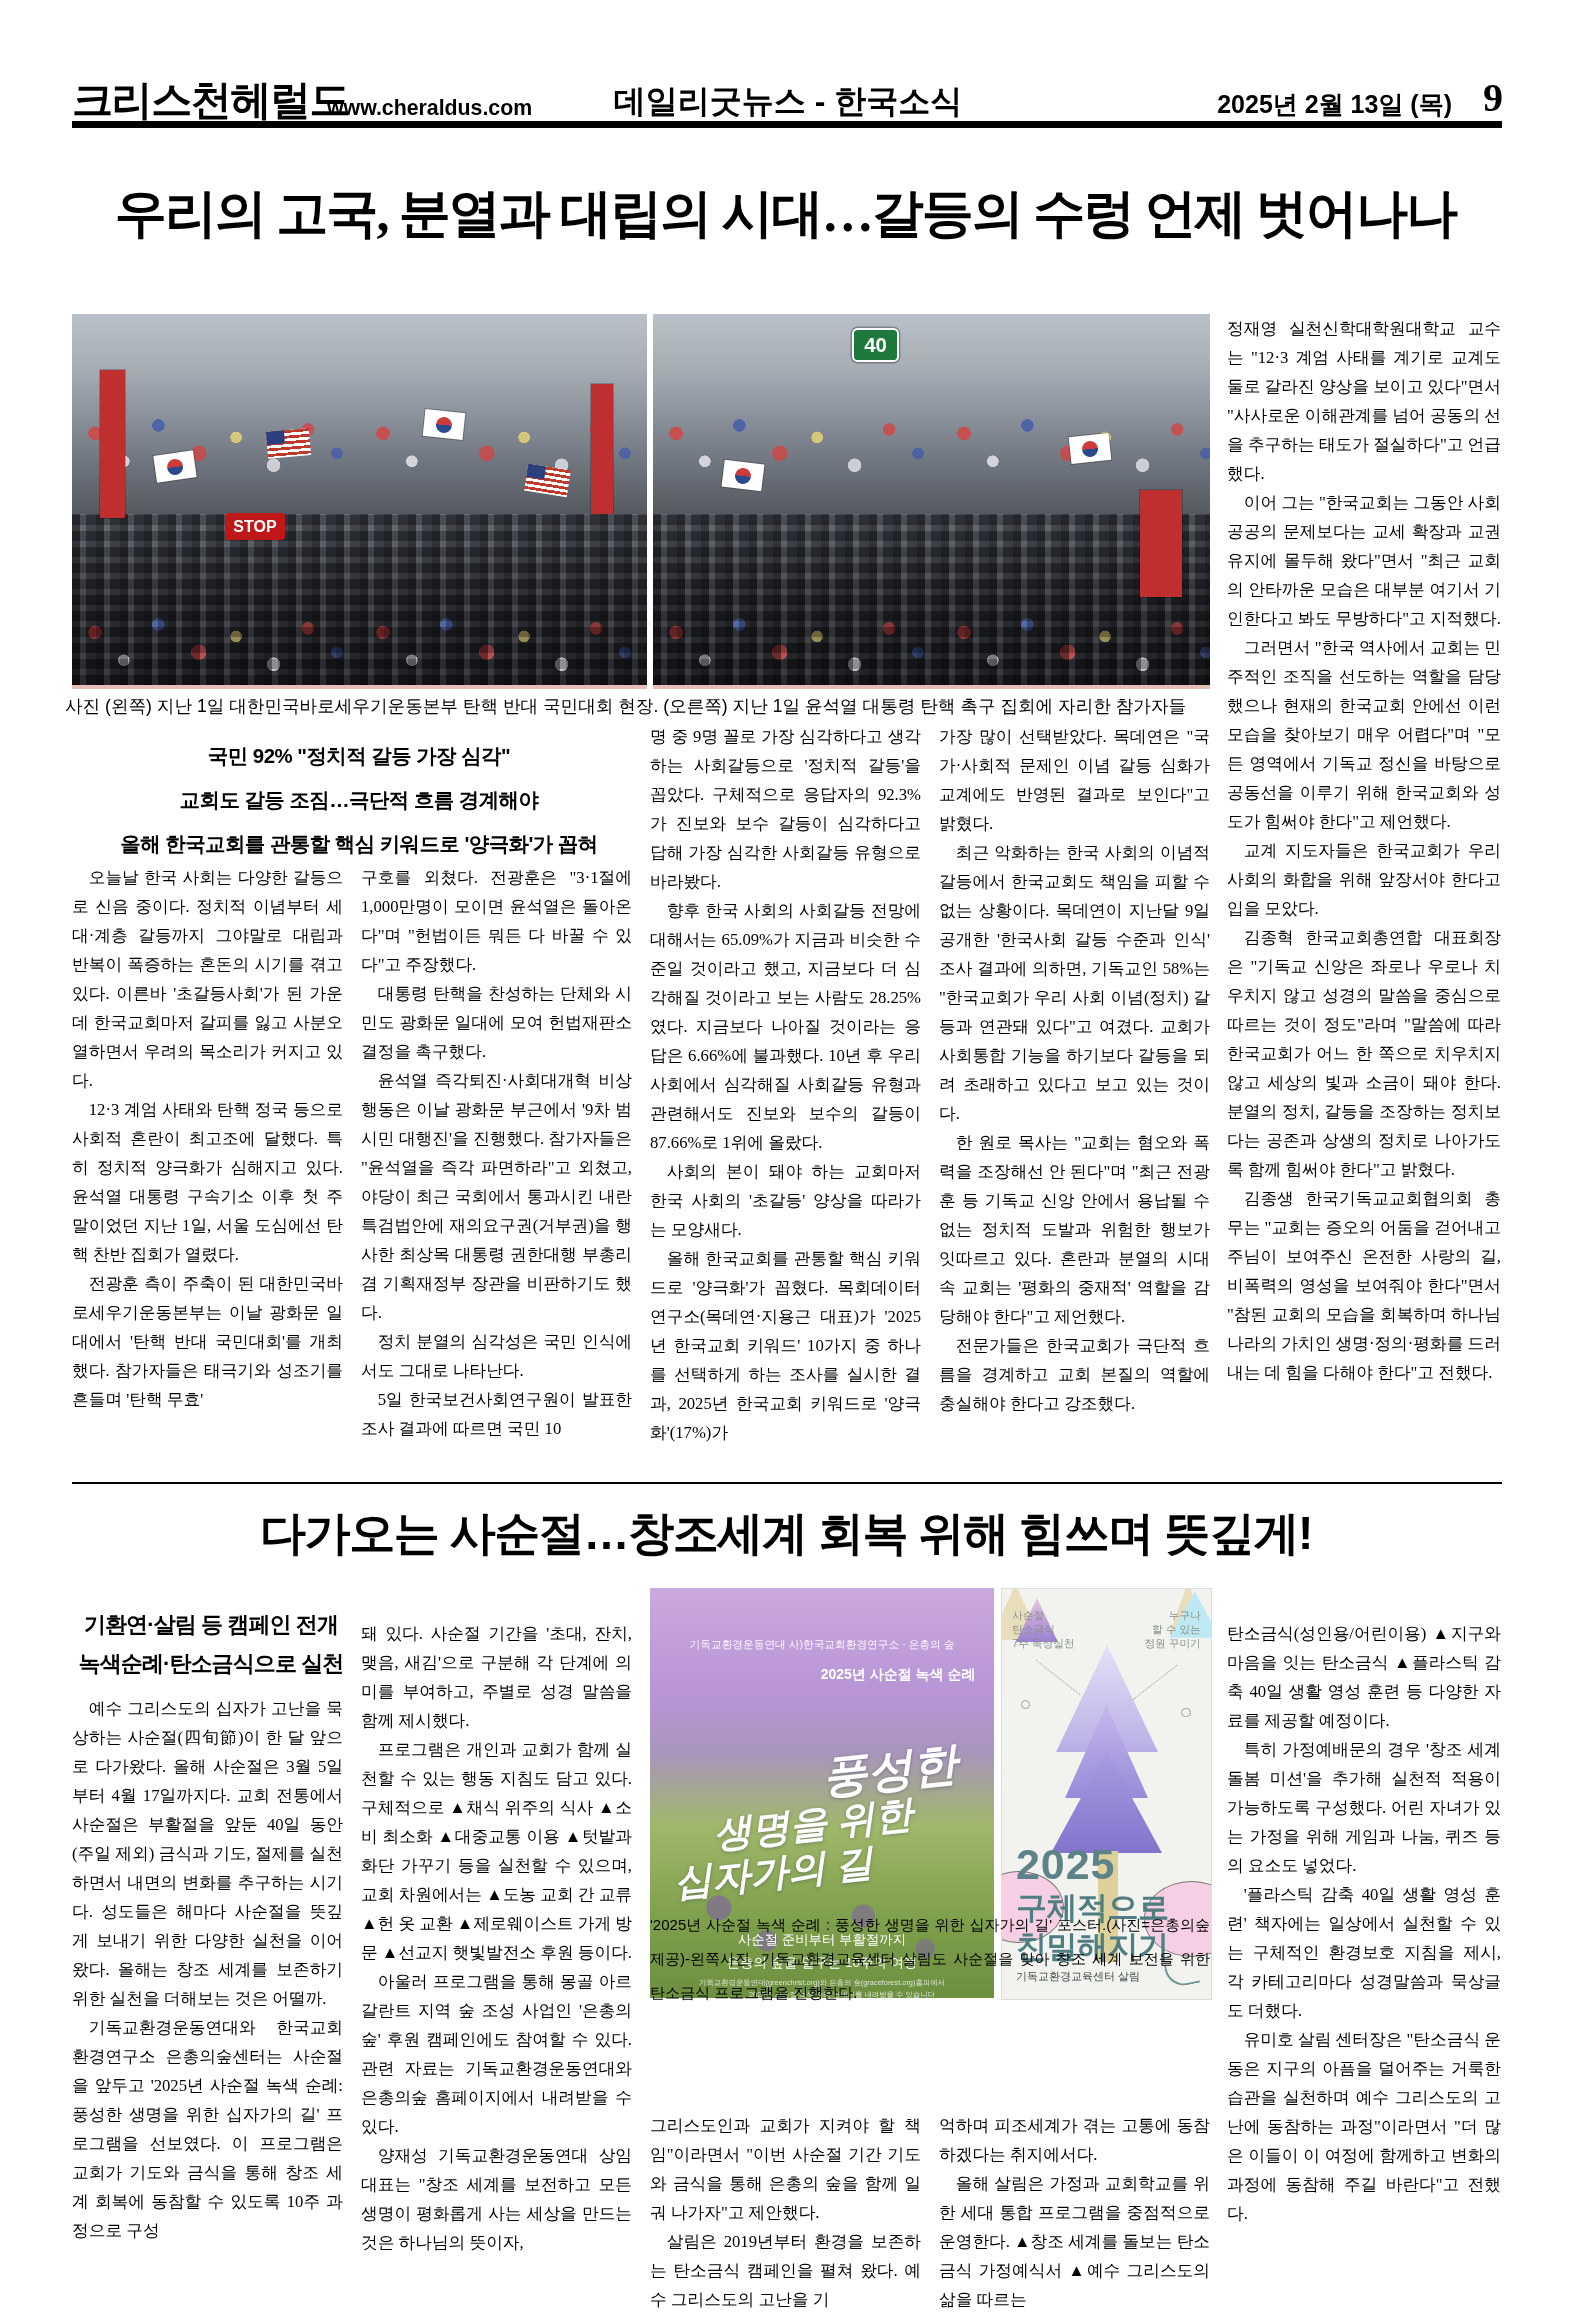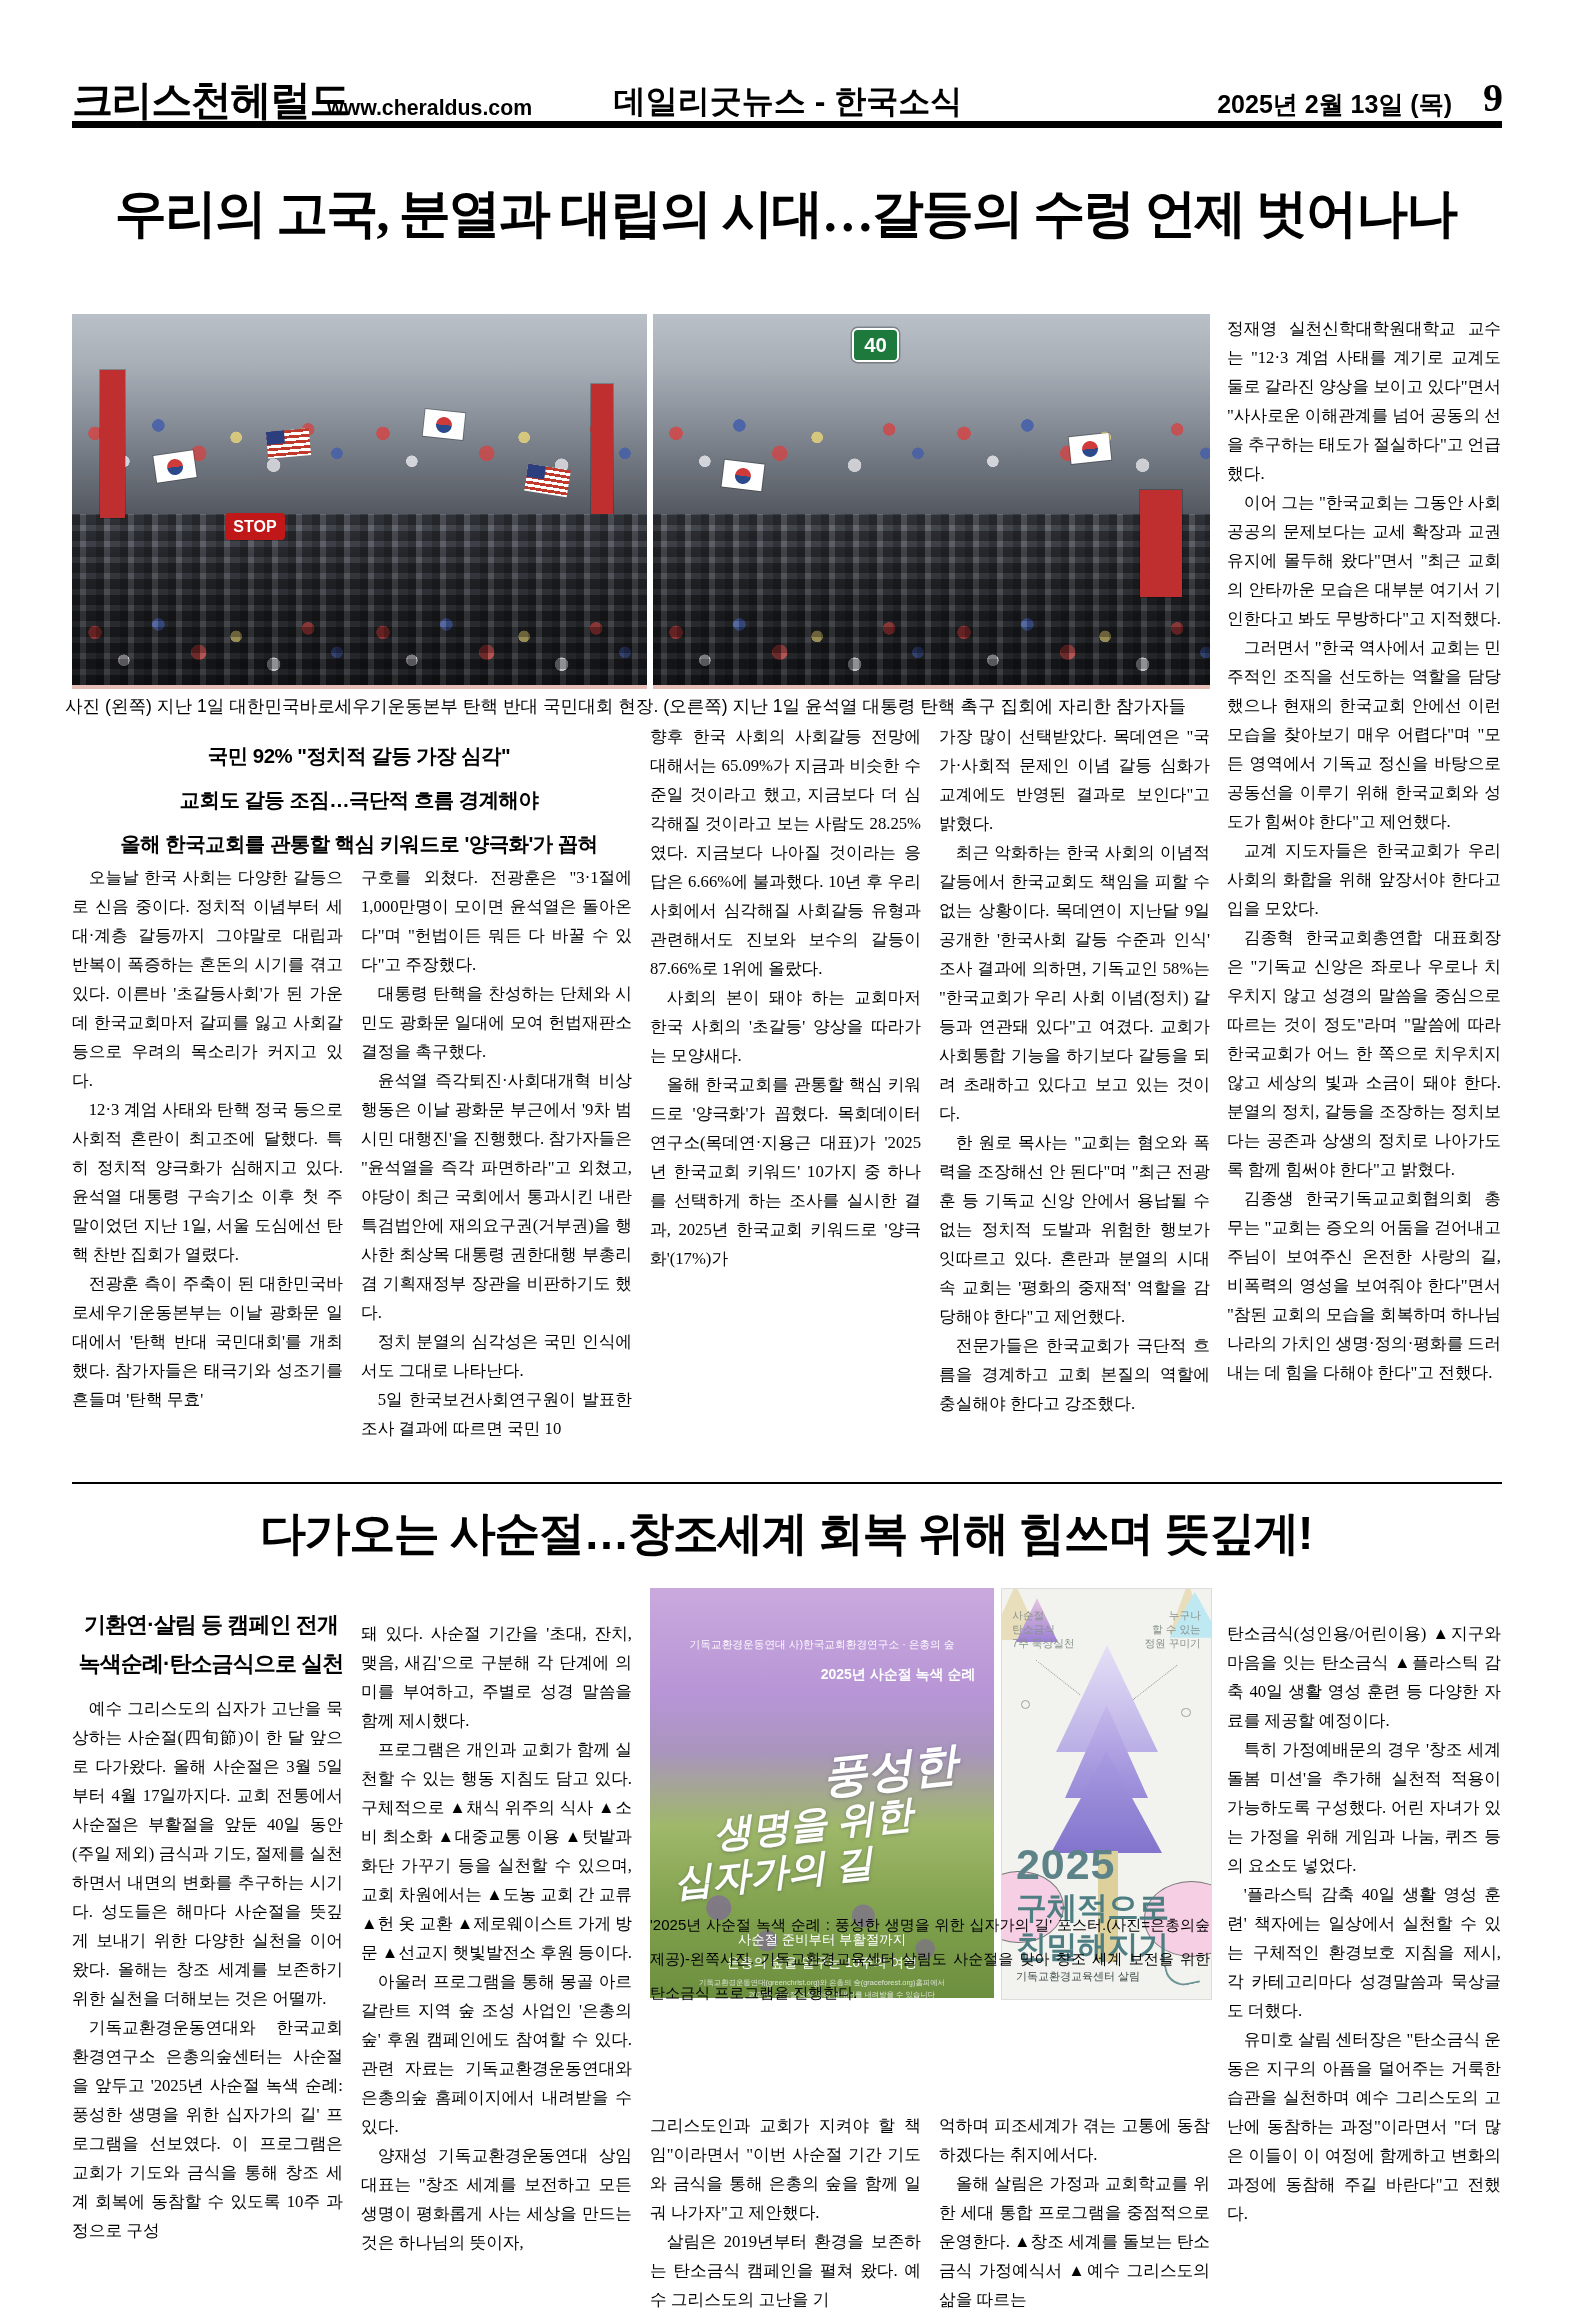--- a/index.html
+++ b/index.html
@@ -166,32 +166,33 @@
 
   <div class="abs photo-caption">사진 (왼쪽) 지난 1일 대한민국바로세우기운동본부 탄핵 반대 국민대회 현장. (오른쪽) 지난 1일 윤석열 대통령 탄핵 촉구 집회에 자리한 참가자들</div>
 
   <div class="abs subhead-block">
     <div>국민 92% "정치적 갈등 가장 심각"</div>
     <div>교회도 갈등 조짐…극단적 흐름 경계해야</div>
     <div>올해 한국교회를 관통할 핵심 키워드로 '양극화'가 꼽혀</div>
   </div>
 
   <div class="col" style="left:72px;top:863px;width:271px;height:596px">
-      <p>오늘날 한국 사회는 다양한 갈등으로 신음 중이다. 정치적 이념부터 세대·계층 갈등까지 그야말로 대립과 반복이 폭증하는 혼돈의 시기를 겪고 있다. 이른바 '초갈등사회'가 된 가운데 한국교회마저 갈피를 잃고 사회갈등으로 우려의 목소리가 커지고 있다.</p>
+      <p>오늘날 한국 사회는 다양한 갈등으로 신음 중이다. 정치적 이념부터 세대·계층 갈등까지 그야말로 대립과 반복이 폭증하는 혼돈의 시기를 겪고 있다. 이른바 '초갈등사회'가 된 가운데 한국교회마저 갈피를 잃고 사분오열하면서 우려의 목소리가 커지고 있다.</p>
       <p>12·3 계엄 사태와 탄핵 정국 등으로 사회적 혼란이 최고조에 달했다. 특히 정치적 양극화가 심해지고 있다. 윤석열 대통령 구속기소 이후 첫 주말이었던 지난 1일, 서울 도심에선 탄핵 찬반 집회가 열렸다.</p>
       <p>전광훈 측이 주축이 된 대한민국바로세우기운동본부는 이날 광화문 일대에서 '탄핵 반대 국민대회'를 개최했다. 참가자들은 태극기와 성조기를 흔들며 '탄핵 무효'</p>
     </div>
   <div class="col cont" style="left:361px;top:863px;width:271px;height:596px">
       <p>구호를 외쳤다. 전광훈은 "3·1절에 1,000만명이 모이면 윤석열은 돌아온다"며 "헌법이든 뭐든 다 바꿀 수 있다"고 주장했다.</p>
       <p>대통령 탄핵을 찬성하는 단체와 시민도 광화문 일대에 모여 헌법재판소 결정을 촉구했다.</p>
       <p>윤석열 즉각퇴진·사회대개혁 비상행동은 이날 광화문 부근에서 '9차 범시민 대행진'을 진행했다. 참가자들은 "윤석열을 즉각 파면하라"고 외쳤고, 야당이 최근 국회에서 통과시킨 내란 특검법안에 재의요구권(거부권)을 행사한 최상목 대통령 권한대행 부총리 겸 기획재정부 장관을 비판하기도 했다.</p>
       <p>정치 분열의 심각성은 국민 인식에서도 그대로 나타난다.</p>
       <p>5일 한국보건사회연구원이 발표한 조사 결과에 따르면 국민 10</p>
     </div>
   <div class="col cont" style="left:650px;top:722px;width:271px;height:737px">
+      <p>명 중 9명 꼴로 가장 심각하다고 생각하는 사회갈등으로 '정치적 갈등'을 꼽았다. 구체적으로 응답자의 92.3%가 진보와 보수 갈등이 심각하다고 답해 가장 심각한 사회갈등 유형으로 바라봤다.</p>
       <p>향후 한국 사회의 사회갈등 전망에 대해서는 65.09%가 지금과 비슷한 수준일 것이라고 했고, 지금보다 더 심각해질 것이라고 보는 사람도 28.25%였다. 지금보다 나아질 것이라는 응답은 6.66%에 불과했다. 10년 후 우리 사회에서 심각해질 사회갈등 유형과 관련해서도 진보와 보수의 갈등이 87.66%로 1위에 올랐다.</p>
       <p>사회의 본이 돼야 하는 교회마저 한국 사회의 '초갈등' 양상을 따라가는 모양새다.</p>
       <p>올해 한국교회를 관통할 핵심 키워드로 '양극화'가 꼽혔다. 목회데이터연구소(목데연·지용근 대표)가 '2025년 한국교회 키워드' 10가지 중 하나를 선택하게 하는 조사를 실시한 결과, 2025년 한국교회 키워드로 '양극화'(17%)가</p>
     </div>
   <div class="col cont" style="left:939px;top:722px;width:271px;height:737px">
       <p>가장 많이 선택받았다. 목데연은 "국가·사회적 문제인 이념 갈등 심화가 교계에도 반영된 결과로 보인다"고 밝혔다.</p>
       <p>최근 악화하는 한국 사회의 이념적 갈등에서 한국교회도 책임을 피할 수 없는 상황이다. 목데연이 지난달 9일 공개한 '한국사회 갈등 수준과 인식' 조사 결과에 의하면, 기독교인 58%는 "한국교회가 우리 사회 이념(정치) 갈등과 연관돼 있다"고 여겼다. 교회가 사회통합 기능을 하기보다 갈등을 되려 초래하고 있다고 보고 있는 것이다.</p>
       <p>한 원로 목사는 "교회는 혐오와 폭력을 조장해선 안 된다"며 "최근 전광훈 등 기독교 신앙 안에서 용납될 수 없는 정치적 도발과 위험한 행보가 잇따르고 있다. 혼란과 분열의 시대 속 교회는 '평화의 중재적' 역할을 감당해야 한다"고 제언했다.</p>
       <p>전문가들은 한국교회가 극단적 흐름을 경계하고 교회 본질의 역할에 충실해야 한다고 강조했다.</p>
     </div>

